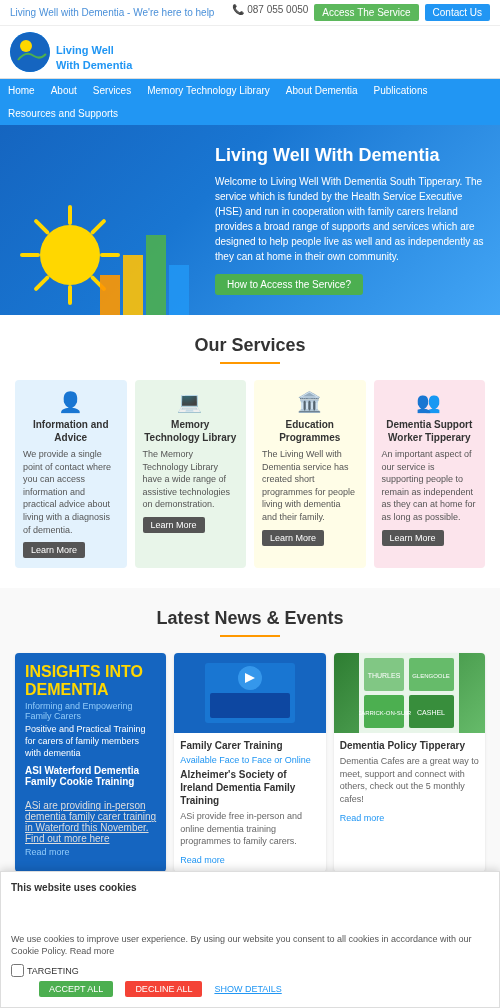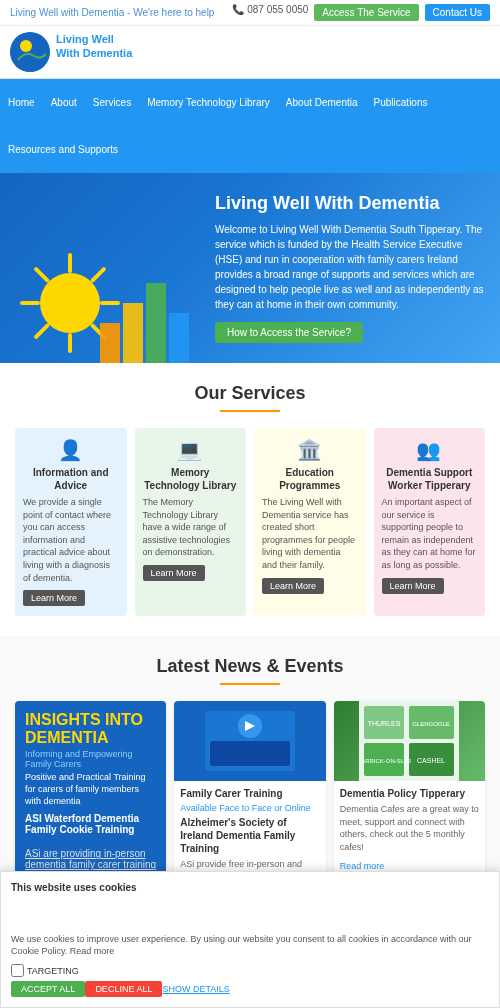--- a/index.html
+++ b/index.html
@@ -7,27 +7,27 @@
     
     
     .top-bar { background: #fff; display: flex; justify-content: space-between; align-items: center; padding: 4px 10px; border-bottom: 1px solid #eee; font-size: 10px; color: #555; }
     .top-bar-left { color: #4a90d9; }
     .top-bar-right { display: flex; gap: 6px; }
     .btn-access { background: #5cb85c; color: #fff; border: none; padding: 3px 8px; font-size: 10px; cursor: pointer; border-radius: 2px; }
     .btn-contact { background: #2196F3; color: #fff; border: none; padding: 3px 8px; font-size: 10px; cursor: pointer; border-radius: 2px; }
     
     
     .header { display: flex; align-items: center; padding: 6px 10px; background: #fff; border-bottom: 1px solid #ddd; }
-    .logo-area { display: flex; align-items: flex-start; gap: 6px; }
+    .logo-area { display: flex; align-items: flex-end; gap: 6px; }
     .logo-circle { width: 40px; height: 40px; background: #2196F3; border-radius: 50%; display: flex; align-items: center; justify-content: center; overflow: hidden; }
     .logo-text { font-size: 11px; font-weight: bold; color: #2196F3; line-height: 1.3; }
     
     
     .nav { background: #2196F3; display: flex; flex-wrap: wrap; padding: 0; }
-    .nav-item { color: #fff; font-size: 10px; padding: 18px 8px; cursor: pointer; white-space: nowrap; text-align: center; }
+    .nav-item { color: #fff; font-size: 10px; padding: 6px 8px; cursor: pointer; white-space: nowrap; text-align: center; }
     
     
     .hero { background: linear-gradient(135deg, #1565C0 0%, #1976D2 40%, #42A5F5 100%); min-height: 160px; position: relative; overflow: hidden; display: flex; align-items: center; }
     .hero-sun { position: absolute; left: 10px; bottom: 0; width: 140px; height: 140px; }
     .hero-content { margin-left: 200px; padding: 20px 15px; color: #fff; }
     .hero-title { font-size: 18px; font-weight: bold; margin-bottom: 8px; }
     .hero-desc { font-size: 10px; line-height: 1.5; margin-bottom: 10px; }
     .btn-hero { background: #4CAF50; color: #fff; border: none; padding: 5px 12px; font-size: 10px; cursor: pointer; border-radius: 3px; }
     
     
@@ -56,21 +56,21 @@
     .read-more { color: #2196F3; font-size: 9px; cursor: pointer; }
     .insights-inner { padding: 10px; }
     .insights-title { font-size: 16px; font-weight: 900; color: #FFD700; line-height: 1.1; text-transform: uppercase; }
     .insights-subtitle { font-size: 9px; color: #90CAF9; margin: 3px 0; }
     .insights-desc { font-size: 9px; color: #fff; line-height: 1.3; }
     
     
     .cookie-banner { position: fixed; bottom: 0; left: 0; width: 500px; background: #fff; border: 1px solid #ddd; padding: 10px; font-size: 9px; z-index: 100; box-shadow: 0 -2px 8px rgba(0,0,0,0.15); }
     .cookie-title { font-weight: bold; font-size: 10px; margin-bottom: 4px; }
     .cookie-text { color: #555; margin-bottom: 6px; line-height: 1.4; margin-top: 40px; }
-    .cookie-buttons { display: flex; gap: 0; flex-wrap: wrap; }
+    .cookie-buttons { display: flex; gap: 12px; flex-wrap: wrap; margin-left: 28px; }
     .btn-cookie-accept { background: #4CAF50; color: #fff; border: none; padding: 3px 10px; font-size: 9px; cursor: pointer; border-radius: 2px; }
     .btn-cookie-decline { background: #f44336; color: #fff; border: none; padding: 3px 10px; font-size: 9px; cursor: pointer; border-radius: 2px; }
     .btn-cookie-link { color: #2196F3; font-size: 9px; cursor: pointer; text-decoration: underline; background: none; border: none; }
     .cookie-options { display: flex; gap: 10px; margin-bottom: 4px; font-size: 9px; }
     .cookie-option { display: flex; align-items: center; gap: 3px; }
     .img-green-poster { background: linear-gradient(135deg, #2E7D32, #66BB6A); width: 100%; height: 100%; display: flex; align-items: center; justify-content: center; }
     .img-training { background: #1565C0; width: 100%; height: 100%; position: relative; display: flex; align-items: center; justify-content: center; }
     .img-cafe { background: linear-gradient(135deg, #FF8F00, #FFE082); width: 100%; height: 100%; display: flex; align-items: center; justify-content: center; color: #5D4037; font-size: 9px; font-weight: bold; text-align: center; padding: 5px; }
     .img-music { background: linear-gradient(135deg, #880E4F, #F48FB1); width: 100%; height: 100%; display: flex; align-items: center; justify-content: center; }
     .img-cashel { background: #E3F2FD; width: 100%; height: 100%; display: flex; align-items: center; justify-content: center; }

